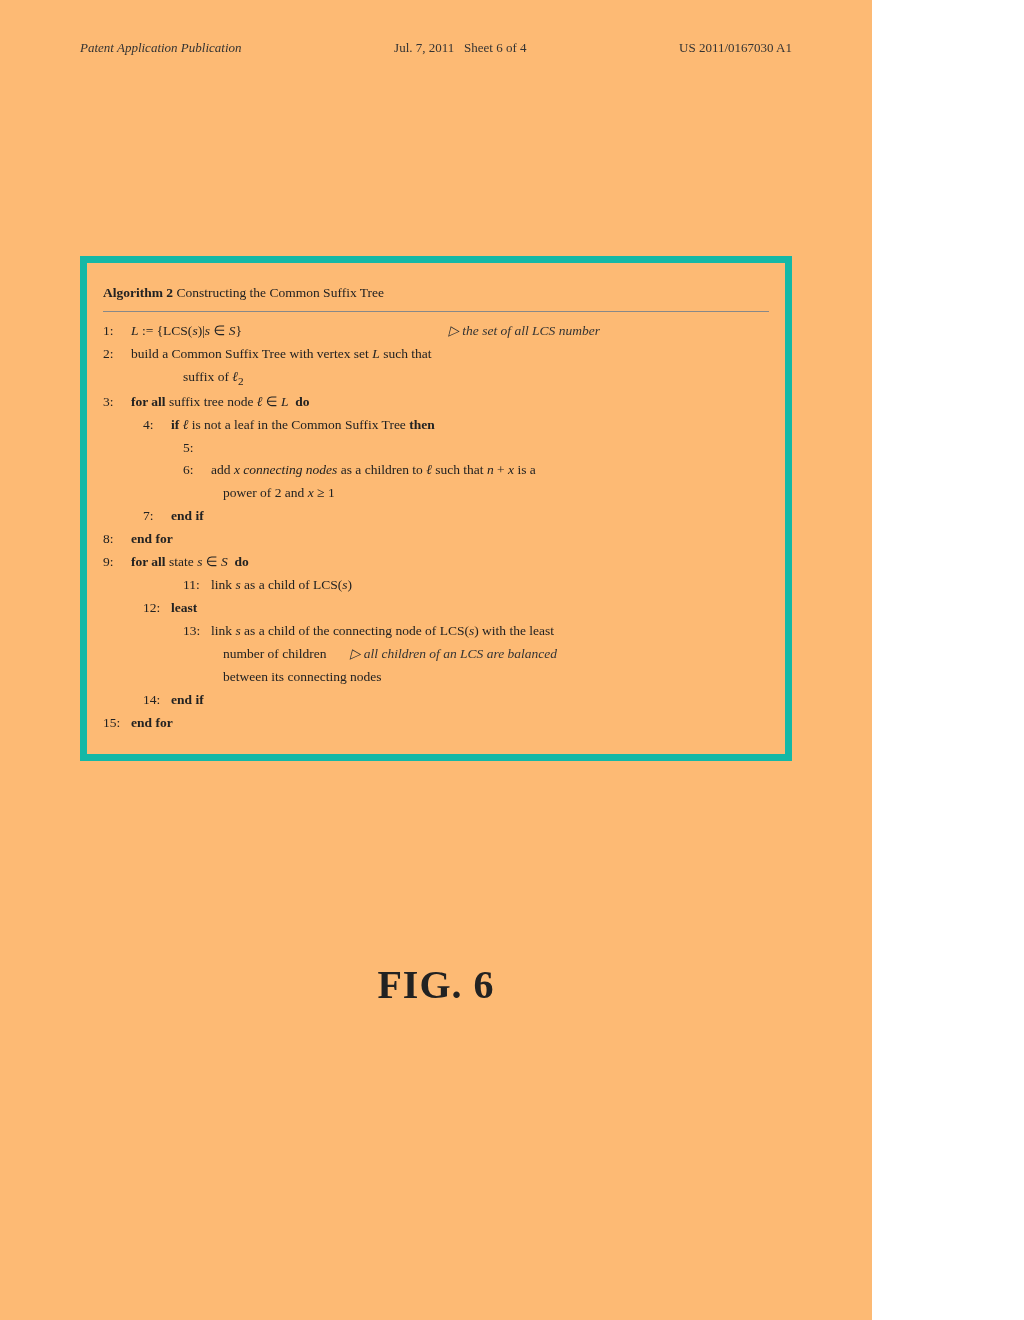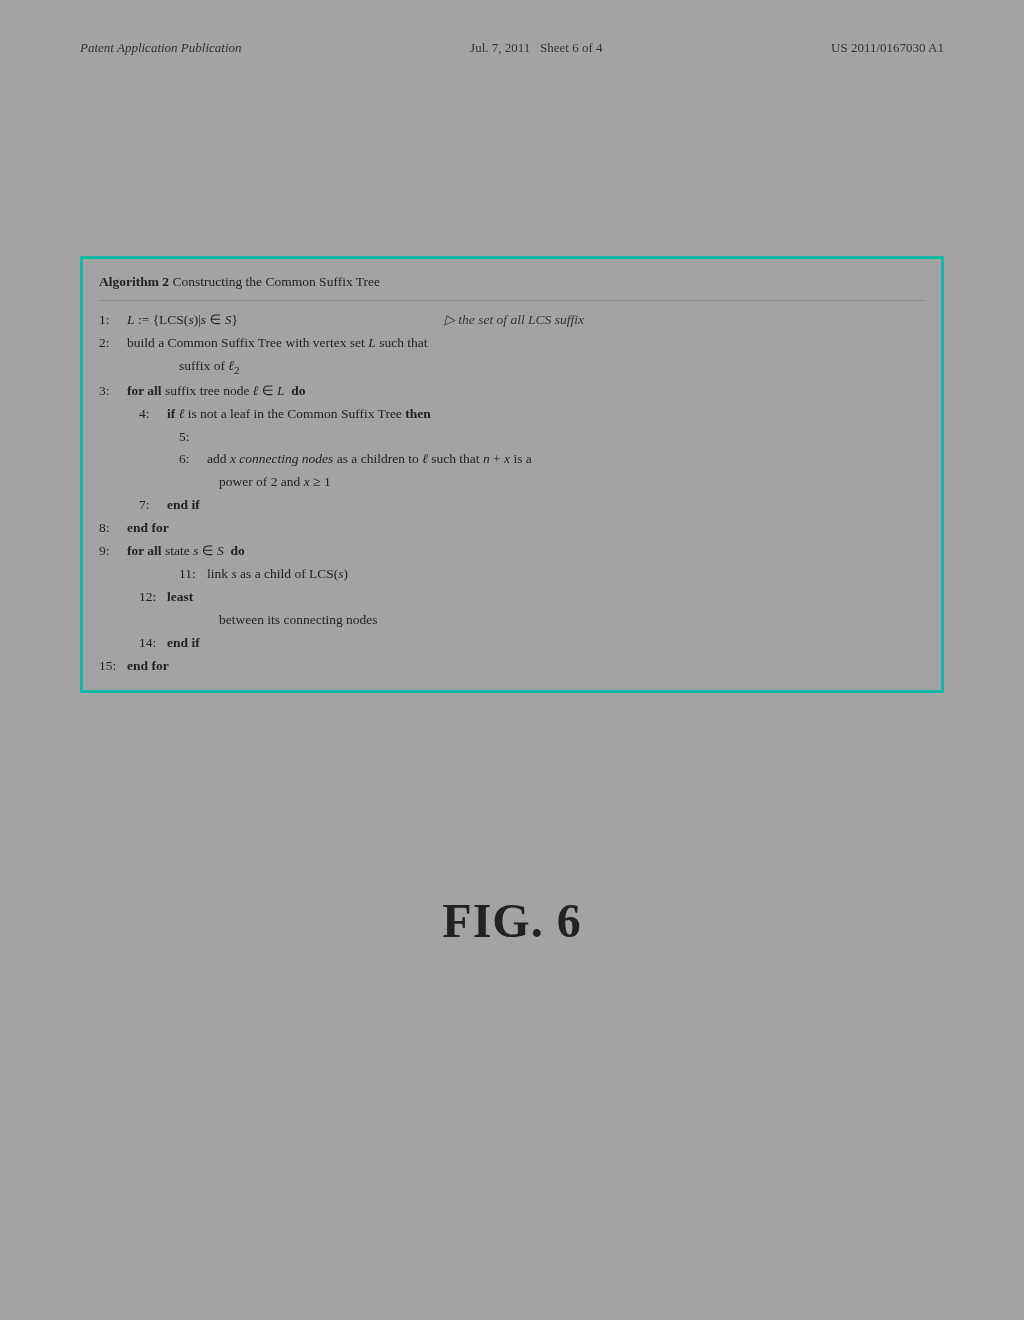--- a/index.html
+++ b/index.html
@@ -10,23 +10,23 @@
 
     body {
       background: #ffffff;
       font-family: 'Times New Roman', Times, serif;
       width: 1024px;
       min-height: 1320px;
       position: relative;
     }
 
     .page {
-      width: 1024px;
+      width: 872px;
       min-height: 1320px;
-      background: #a3a3a3;
+      background: #fdba74;
       padding: 40px 80px;
       position: relative;
     }
 
     .header {
       display: flex;
       justify-content: space-between;
       align-items: baseline;
       border-bottom: none;
       margin-bottom: 20px;
@@ -45,22 +45,22 @@
 
     .header-right {
       font-size: 13px;
     }
 
     .content-area {
       margin-top: 200px;
     }
 
     .algorithm-box {
-      border: 3px solid #14b8a6;
-      padding: 12px 16px;
+      border: 7px solid #14b8a6;
+      padding: 19px 16px;
       margin-bottom: 20px;
       font-size: 13.5px;
       line-height: 1.7;
       color: #222;
       position: relative;
     }
 
     .algorithm-title {
       border-bottom: 1px solid #888;
       padding-bottom: 6px;
@@ -106,21 +106,21 @@
       font-weight: bold;
     }
 
     em {
       font-style: italic;
       margin-top: 40px;
     }
 
     .figure-label {
       text-align: center;
-      font-size: 48px;
+      font-size: 40px;
       font-weight: bold;
       margin-top: 200px;
       color: #222;
       letter-spacing: 1px;
     }
 
     .math {
       font-style: italic;
     }
   </style>
@@ -144,21 +144,21 @@
       <div class="algorithm-title">
         <span class="algo-label bold">Algorithm 2</span>
         <span> Constructing the Common Suffix Tree</span>
       </div>
 
       <div class="algo-line" style="position:relative;">
         <span class="line-num">1:</span>
         <span class="line-content">
           <span class="math">L</span> := {LCS(<span class="math">s</span>)|<span class="math">s</span> ∈ <span class="math">S</span>}
           <span style="display:inline-block; width:200px;"></span>
-          <span style="font-style:italic; color:#333;">▷ the set of all LCS suffix</span>
+          <span style="font-style:italic; color:#333;">▷ the set of all LCS number</span>
         </span>
       </div>
 
       <div class="algo-line">
         <span class="line-num">2:</span>
         <span class="line-content">
           build a Common Suffix Tree with vertex set <span class="math">L</span> such that
         </span>
       </div>
 
@@ -227,20 +227,32 @@
         </span>
       </div>
 
       <div class="algo-line indent1">
         <span class="line-num">12:</span>
         <span class="line-content">
           <span class="bold">least</span>
         </span>
       </div>
 
+      <div class="algo-line indent2">
+        <span class="line-num">13:</span>
+        <span class="line-content">
+          link <span class="math">s</span> as a child of the connecting node of LCS(<span class="math">s</span>) with the least
+        </span>
+      </div>
+      <div class="algo-line indent3" style="position:relative;">
+        <span class="line-content">
+          number of children&nbsp;&nbsp;&nbsp;&nbsp;&nbsp;&nbsp;
+          <span style="font-style:italic; color:#333;">▷ all children of an LCS are balanced</span>
+        </span>
+      </div>
       <div class="algo-line indent3">
         <span class="line-content">
           between its connecting nodes
         </span>
       </div>
 
       <div class="algo-line indent1">
         <span class="line-num">14:</span>
         <span class="line-content">
           <span class="bold">end if</span>

